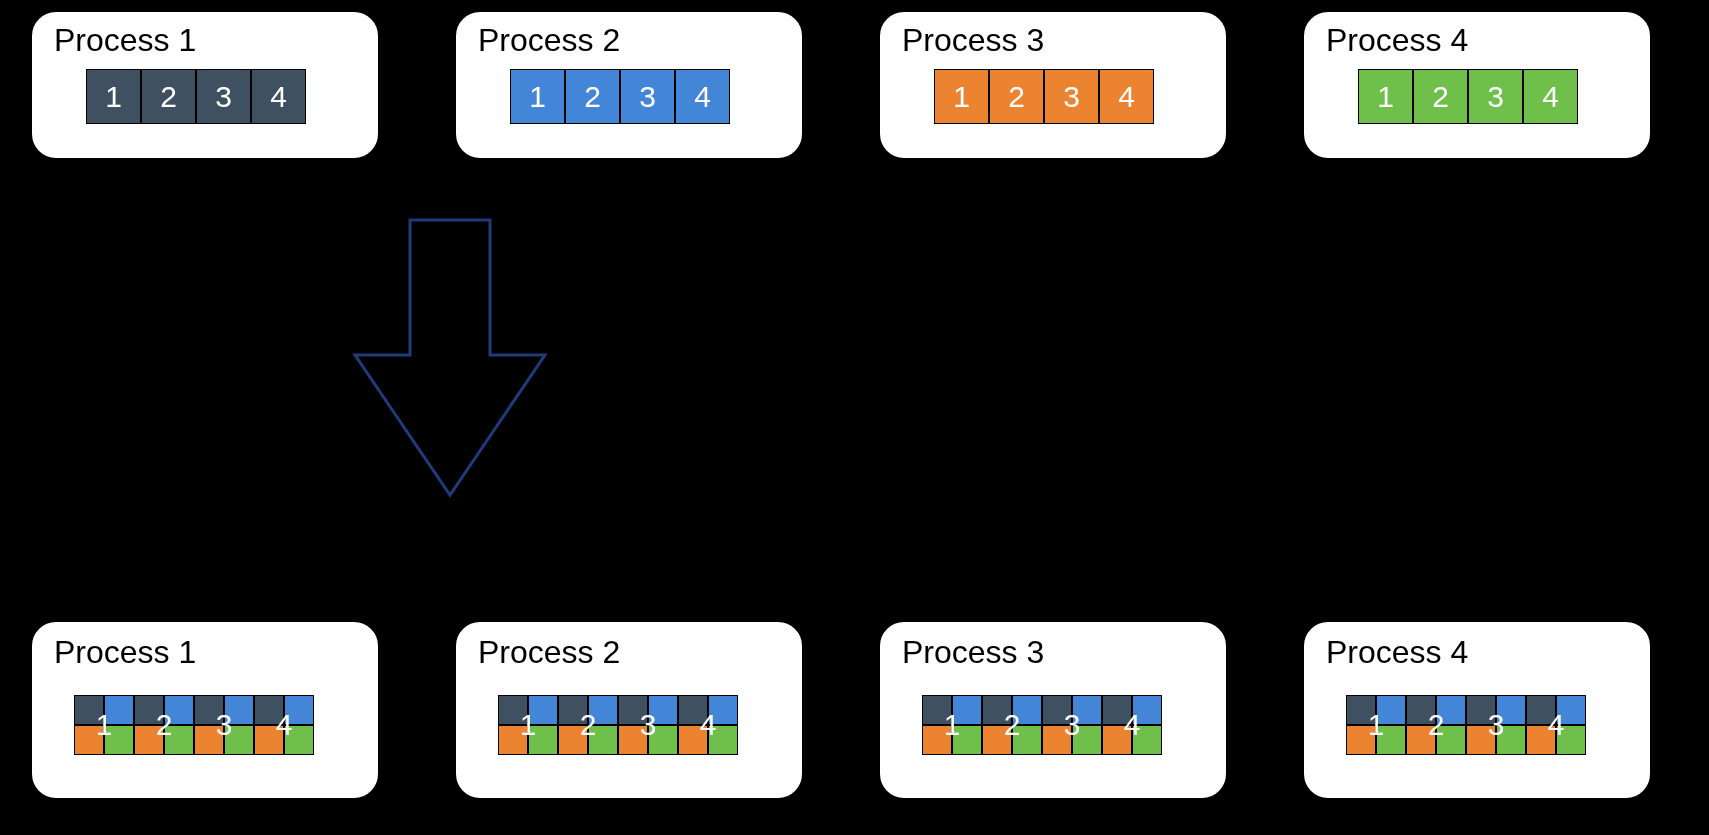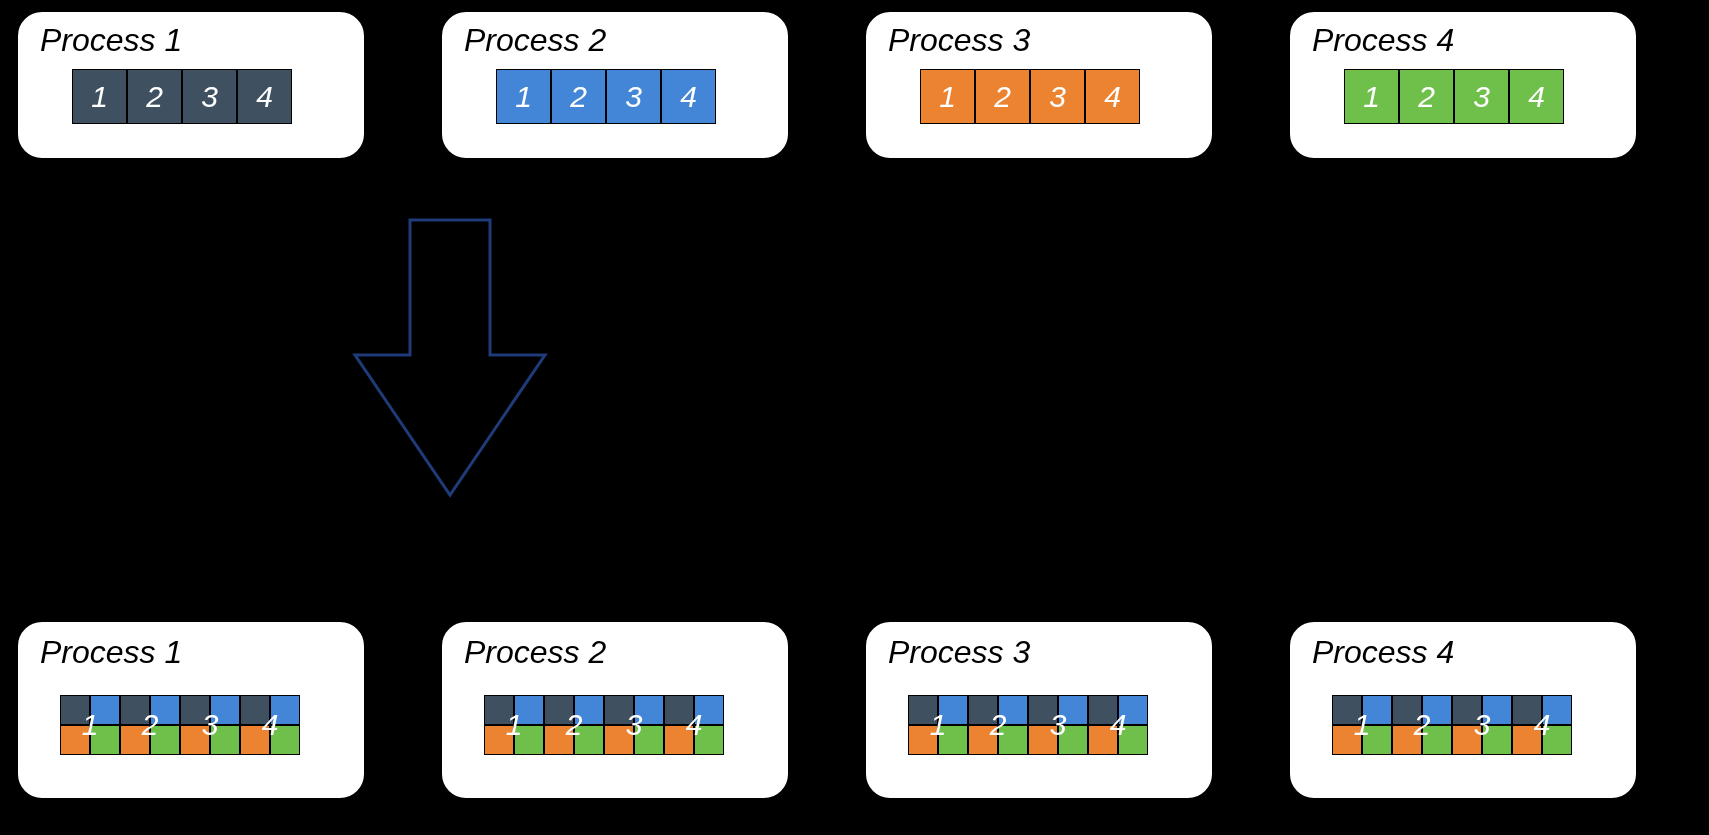--- a/index.html
+++ b/index.html
@@ -16,22 +16,21 @@
     position: relative;
     width: 1709px;
     height: 835px;
   }
   .row {
     position: absolute;
     left: 0;
     width: 100%;
     display: flex;
     gap: 74px;
-    padding-left: 16px;
-    font-style: italic;
+    padding-left: 30px;
   }
   .row-top { top: 10px; }
   .row-bottom { top: 620px; }
   .card {
     background: #fff;
     border: 2px solid #000;
     border-radius: 26px;
     width: 350px;
     height: 150px;
     padding: 10px 20px 14px 22px;

